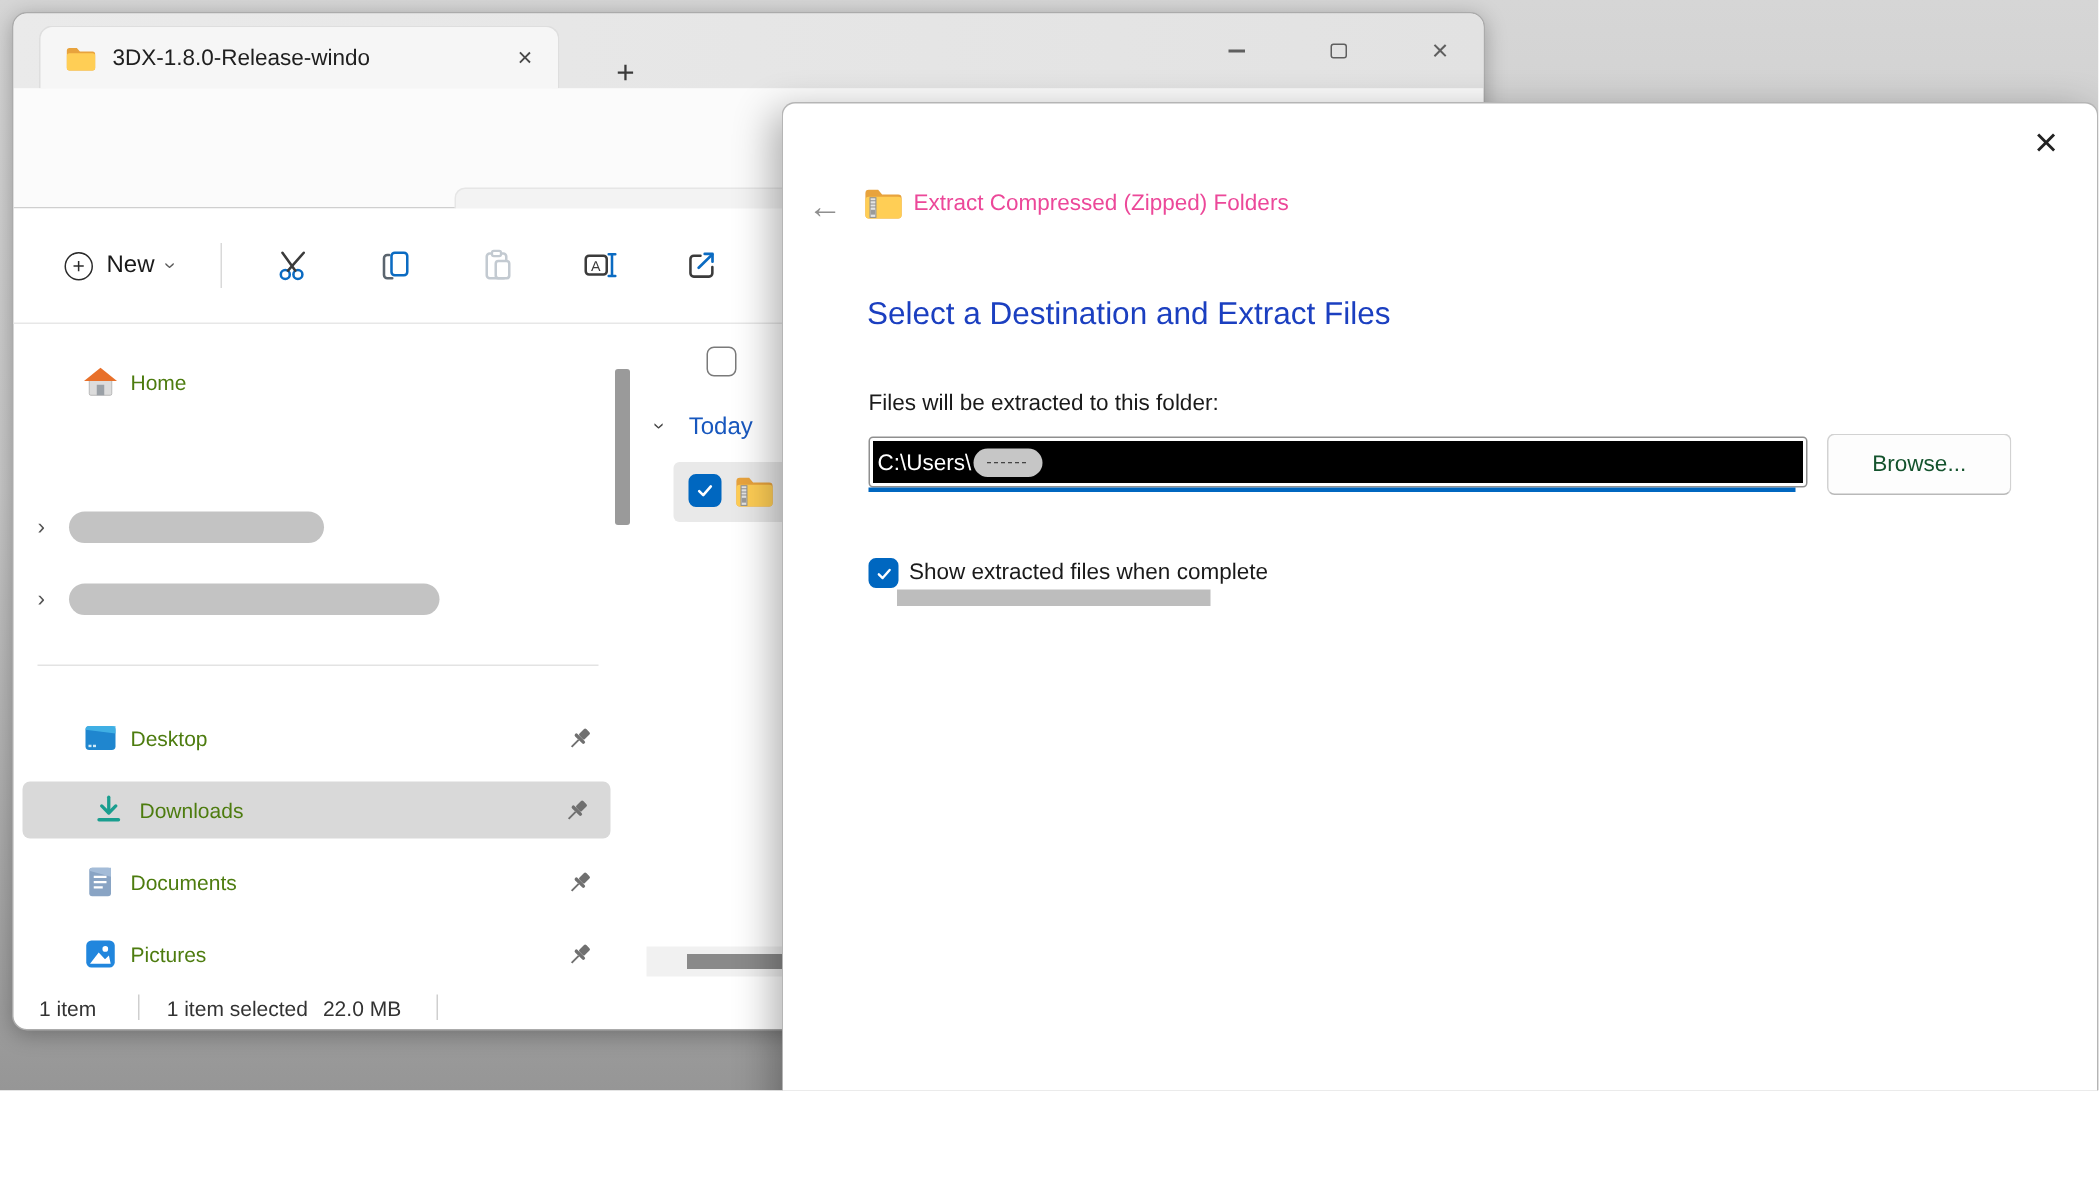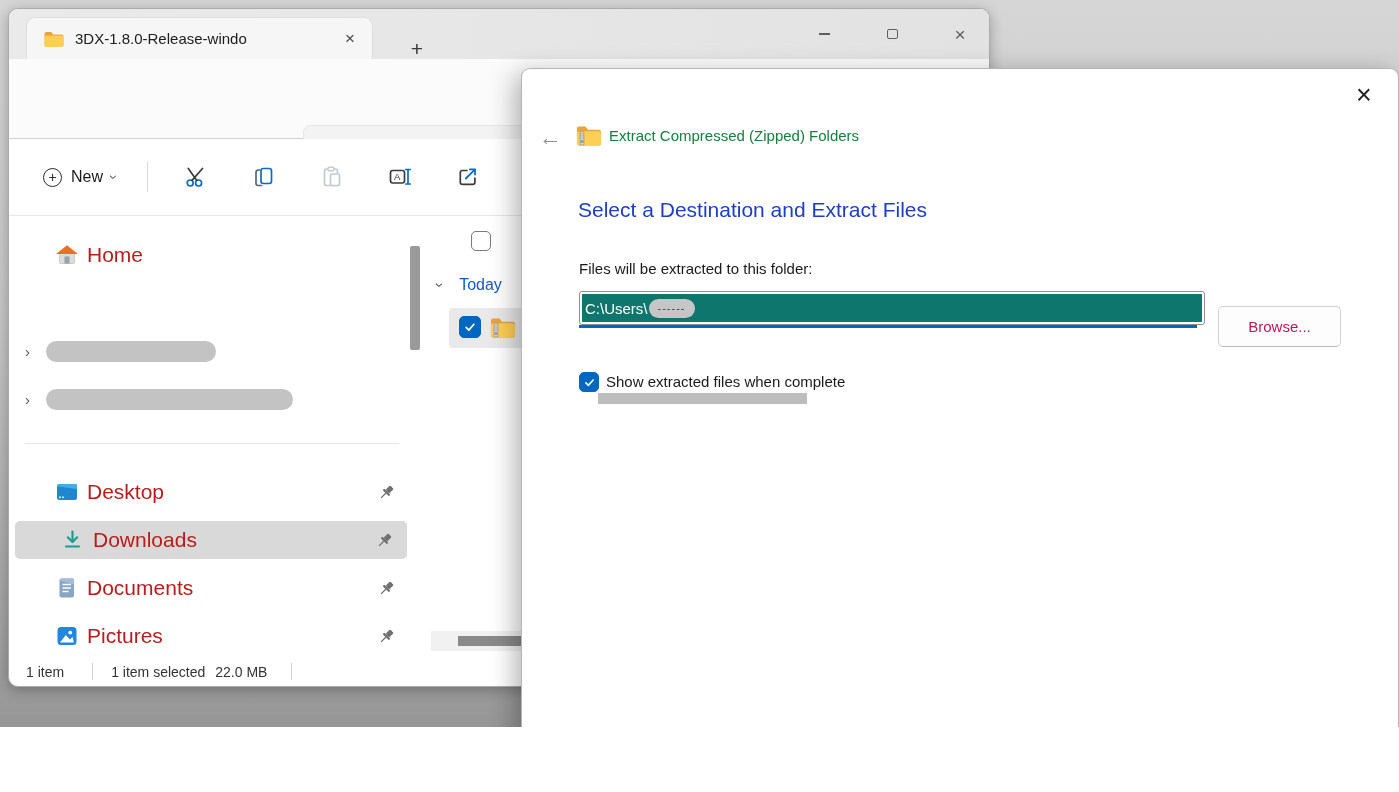--- a/index.html
+++ b/index.html
@@ -43,21 +43,21 @@
   .plus-circle { width: 19px; height: 19px; border: 1.5px solid #2b2b2b; border-radius: 50%;
                  display: flex; align-items: center; justify-content: center; font-size: 14px; color: #2b2b2b; }
   .newbtn-label { font-size: 16px; color: #1a1a1a; }
   .chev-down { display: inline-block; transform: rotate(90deg); font-size: 14px; color: #5a5a5a; }
   .cmd-divider { width: 1px; height: 30px; background: #d9d9d9; margin: 0 14px 0 20px; }
   .cmd-icon { width: 68px; height: 46px; display: flex; align-items: center; justify-content: center; border-radius: 5px; }
 
   .sidebar-row { left: 0; width: 400px; height: 38px; display: flex; align-items: center; border-radius: 5px; }
   .sidebar-row .chev { position: absolute; left: 16px; font-size: 15px; color: #555; }
   .sidebar-row .sicon { position: absolute; left: 46px; width: 24px; height: 24px; }
-  .sidebar-row .slabel { position: absolute; left: 78px; font-size: 21px; color: #b91c1c; white-space: nowrap; }
+  .sidebar-row .slabel { position: absolute; left: 78px; font-size: 14px; color: #4d7c0f; white-space: nowrap; }
   .sidebar-row .pin { position: absolute; right: 14px; width: 17px; height: 17px; }
   .sidebar-row.selected { background: #d9d9d9; left: 6px; width: 392px; }
   .redact-pill { position: absolute; left: 37px; height: 21px; background: #c3c3c3; border-radius: 11px; }
   .sidebar-sep { left: 16px; width: 374px; height: 1px; background: #e3e3e3; }
   .v-scroll { left: 401px; width: 10px; background: #9a9a9a; border-radius: 2px; }
 
   .checkbox { width: 20px; height: 20px; border: 1.5px solid #7a7a7a; border-radius: 5px; background: #fff; }
   .checkbox.checked { background: #0067c0; border-color: #0067c0; display: flex; align-items: center; justify-content: center; }
 
   .group-label { font-size: 16px; color: #1757be; }
@@ -70,33 +70,33 @@
   .status-div { width: 1px; height: 17px; background: #cfcfcf; }
 
   
   .dialog { left: 521px; top: 68px; width: 878px; height: 724px; background: #ffffff;
             border-radius: 9px 9px 0 0; border: 1px solid #b5b5b5; border-bottom: none;
             box-shadow: -6px 6px 26px rgba(0,0,0,.30); }
   .dlg-close { right: 14px; top: 6px; font-size: 27px; font-weight: 300; color: #222;
                width: 40px; height: 40px; display: flex; align-items: center; justify-content: center; }
   .dlg-back { left: 12px; top: 52px; font-size: 23px; color: #8f8f8f; width: 32px; height: 32px;
               display: flex; align-items: center; justify-content: center; }
-  .dlg-title { left: 87px; top: 58px; font-size: 15px; color: #15803d; }
+  .dlg-title { left: 87px; top: 58px; font-size: 15px; color: #ec4899; }
   .dlg-heading { left: 56px; top: 129px; font-size: 21px; color: #1b3fc0; }
   .dlg-label { left: 57px; top: 191px; font-size: 15px; color: #1a1a1a; }
   .path-field { left: 57px; top: 222px; width: 626px; height: 34px; border: 1px solid #8f8f8f;
                 border-radius: 3px; background: #fff; padding: 2px; }
-  .path-selection { width: 100%; height: 100%; background: #0f766e; color: #fff; font-size: 15px;
+  .path-selection { width: 100%; height: 100%; background: #000000; color: #fff; font-size: 15px;
                     display: flex; align-items: center; padding-left: 3px; white-space: nowrap; overflow: hidden; }
   .user-pill { display: inline-flex; align-items: center; justify-content: center; background: #c6c6c6;
                color: #444; border-radius: 10px; height: 19px; padding: 0 9px; font-size: 11px;
                letter-spacing: 1px; margin: 0 1px; flex: none; }
   .focus-underline { left: 57px; top: 256px; width: 618px; height: 3px; background: #0067c0; }
-  .btn { display: flex; align-items: center; justify-content: center; font-size: 15px; color: #be185d;
-         background: #fdfdfd; border: 1px solid #d2d2d2; border-bottom-color: #b9b9b9; border-radius: 5px; margin-top: 17px; }
+  .btn { display: flex; align-items: center; justify-content: center; font-size: 15px; color: #14532d;
+         background: #fdfdfd; border: 1px solid #d2d2d2; border-bottom-color: #b9b9b9; border-radius: 5px; }
   .browse-btn { left: 696px; top: 220px; width: 123px; height: 41px; }
   .cb-label { left: 84px; top: 304px; font-size: 15px; color: #1a1a1a; }
   .redact-bar { left: 76px; top: 324px; width: 209px; height: 11px; background: #bdbdbd; }
   .dlg-footer { left: 0; top: 669px; width: 100%; height: 55px; background: #efefef;
                 border-top: 1px solid #e0e0e0; border-radius: 0; }
   .extract-btn { left: 642px; top: 12px; width: 104px; height: 32px; border: 1px solid #0067c0; }
   .cancel-btn { left: 776px; top: 12px; width: 70px; height: 32px; border: 1px solid #ababab; }
 </style>
 </head>
 <body>

